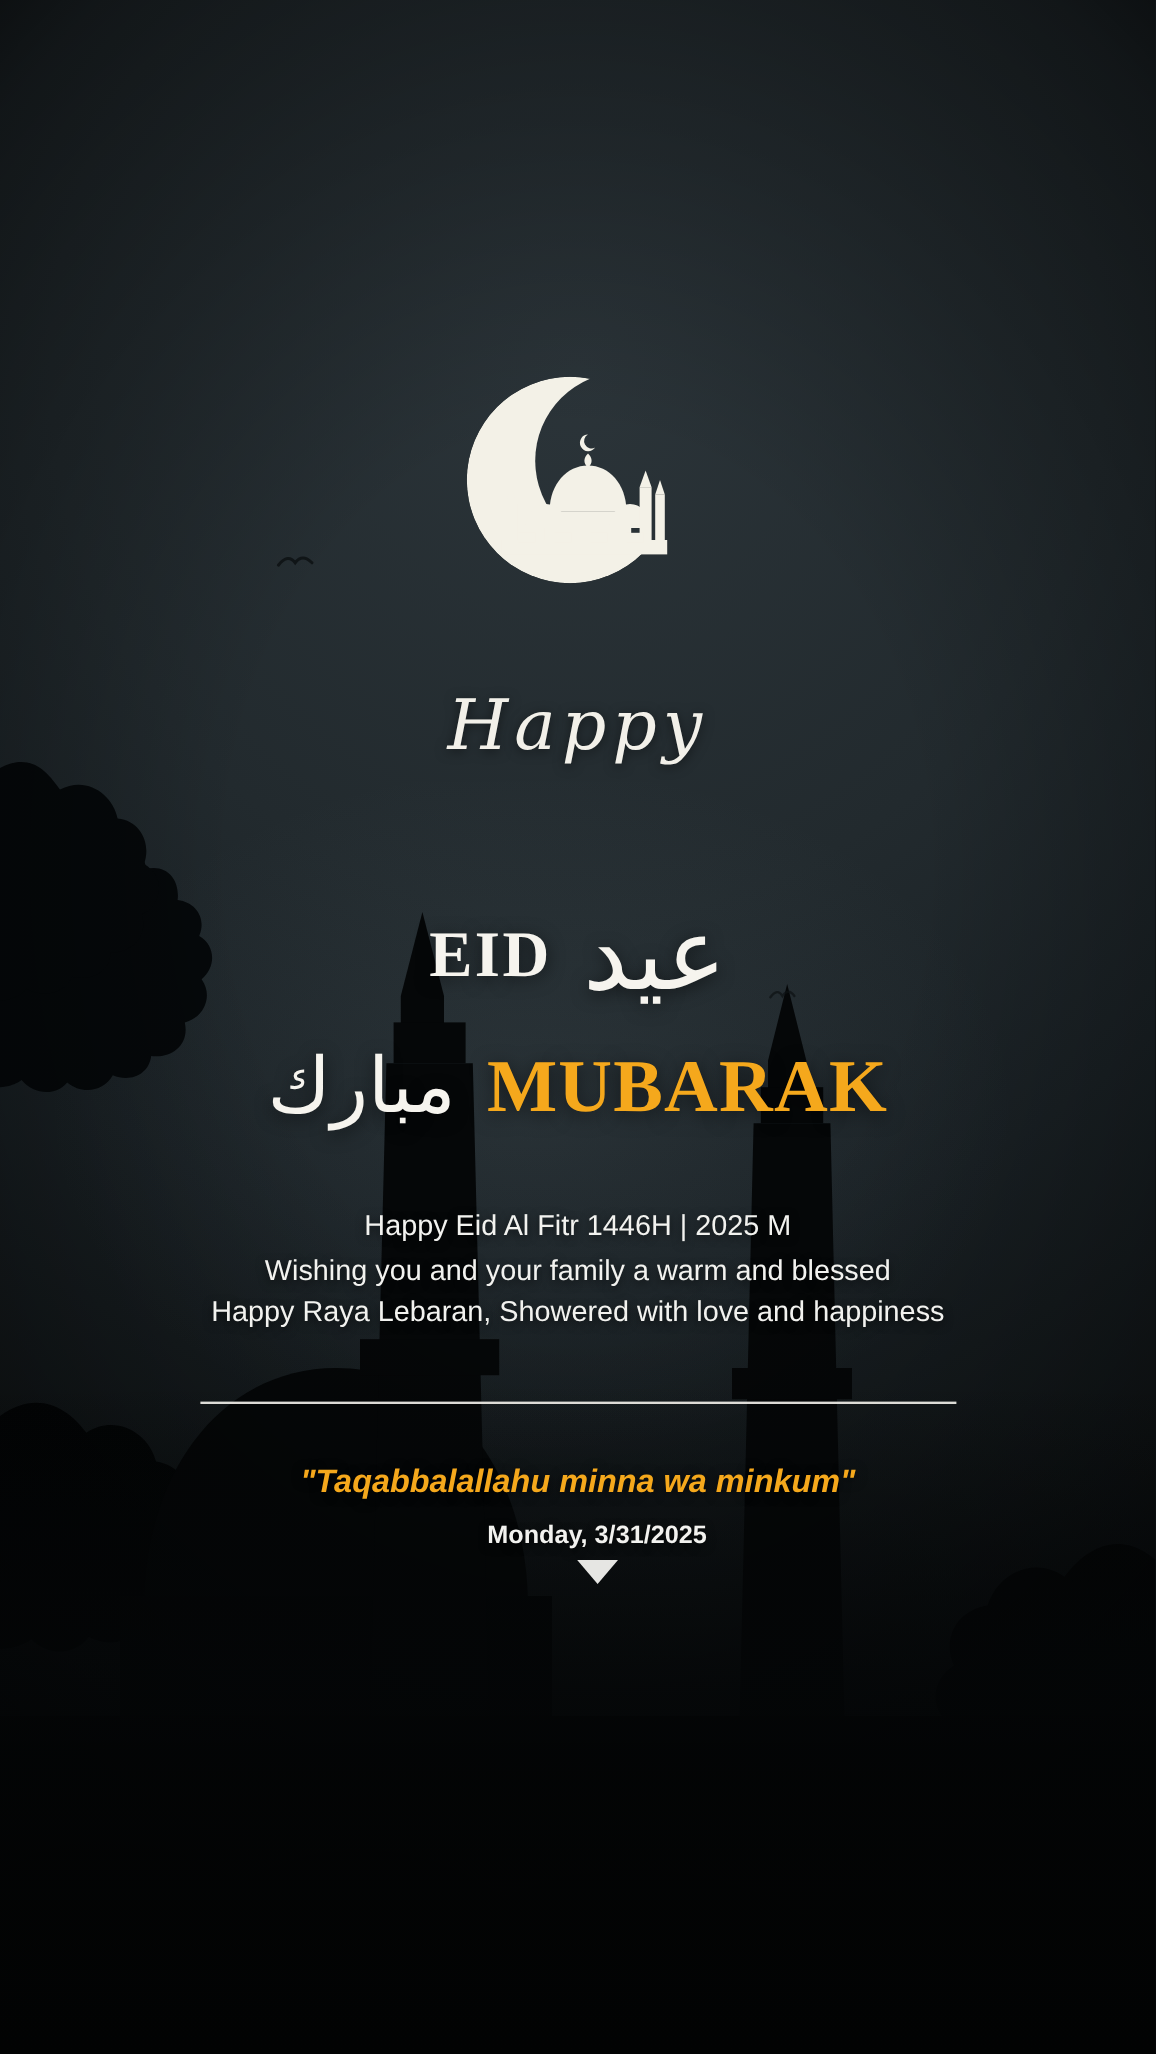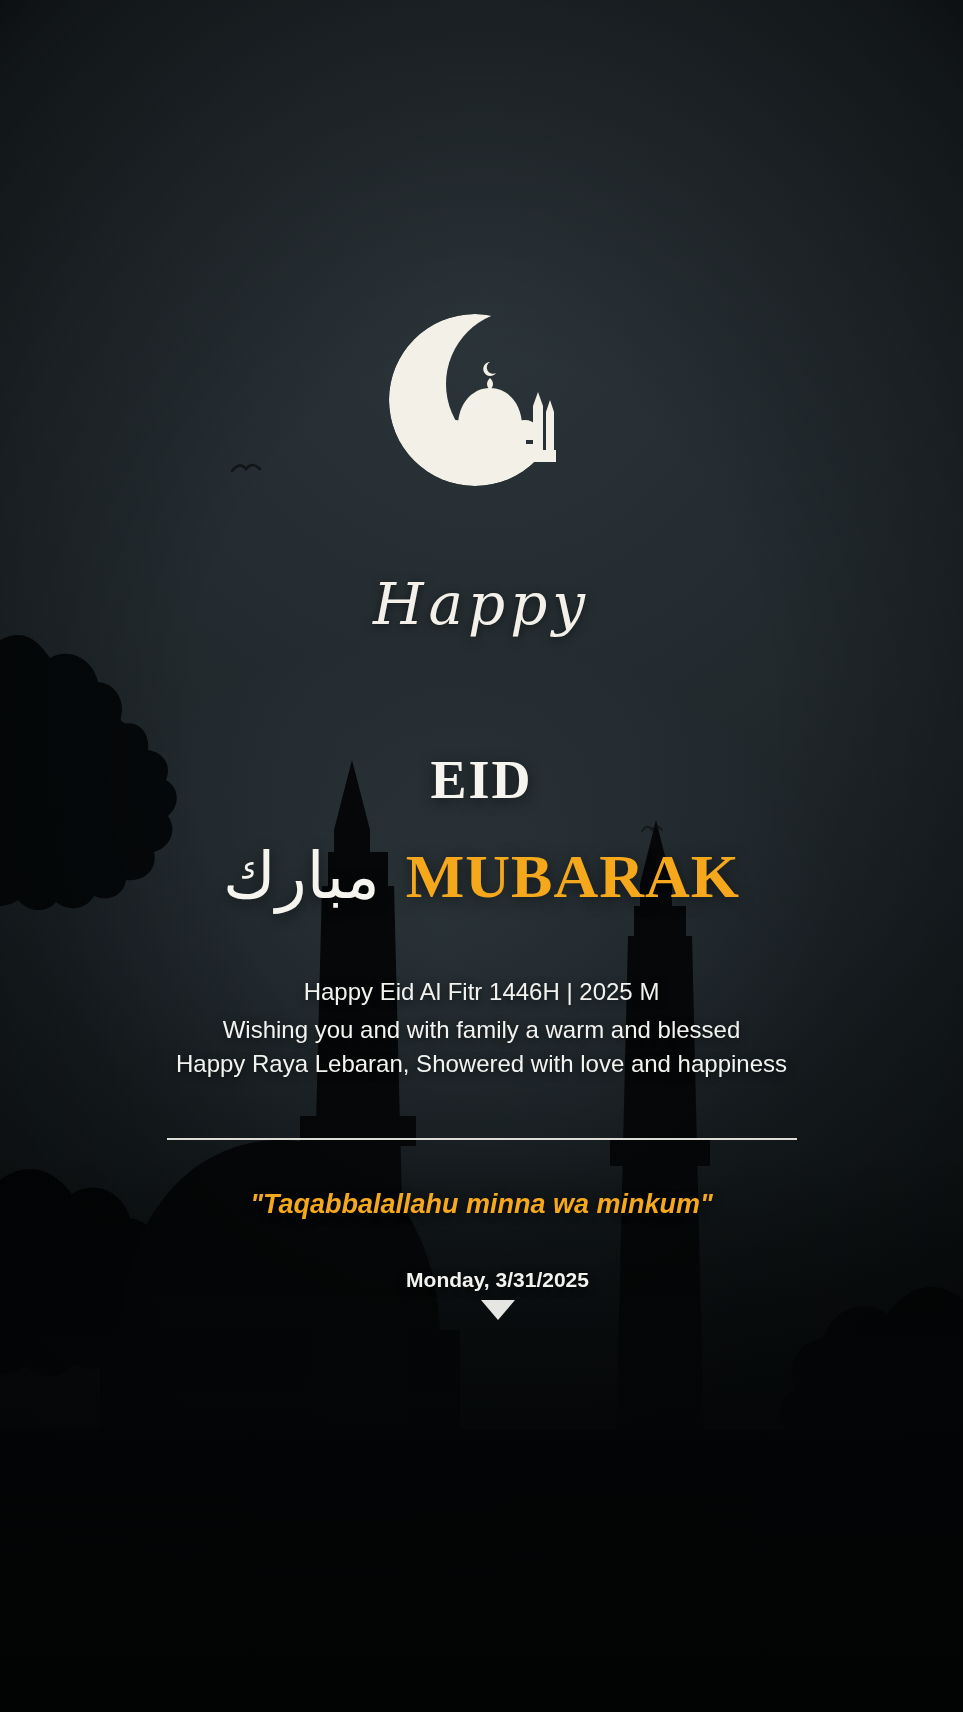--- a/index.html
+++ b/index.html
@@ -290,30 +290,31 @@
         <g fill="#f3f1e7">
           <path d="M118 62 a7 7 0 1 0 6 11 a5.5 5.5 0 1 1 -6 -11 Z"></path>
         </g>
       </svg>
     </div>
 
     <div class="happy">Happy</div>
 
     <div class="eid-line">
       <div class="eid-en">EID</div>
+      <div class="eid-ar">عيد</div>
     </div>
 
     <div class="mubarak-line">
       <div class="mubarak-ar">مبارك</div>
       <div class="mubarak-en">MUBARAK</div>
     </div>
 
     <div class="greeting">
       <span class="lead">Happy Eid Al Fitr 1446H | 2025 M</span>
-      <span class="wish">Wishing you and with family a warm and blessed</span>
+      <span class="wish">Wishing you and your family a warm and blessed</span>
       <span class="wish">Happy Raya Lebaran, Showered with love and happiness</span>
     </div>
 
     <div class="divider"></div>
 
     <div class="dua">"Taqabbalallahu minna wa minkum"</div>
   </div>
 
   <div class="date-block">
     <div class="date-text">Monday, 3/31/2025</div>

